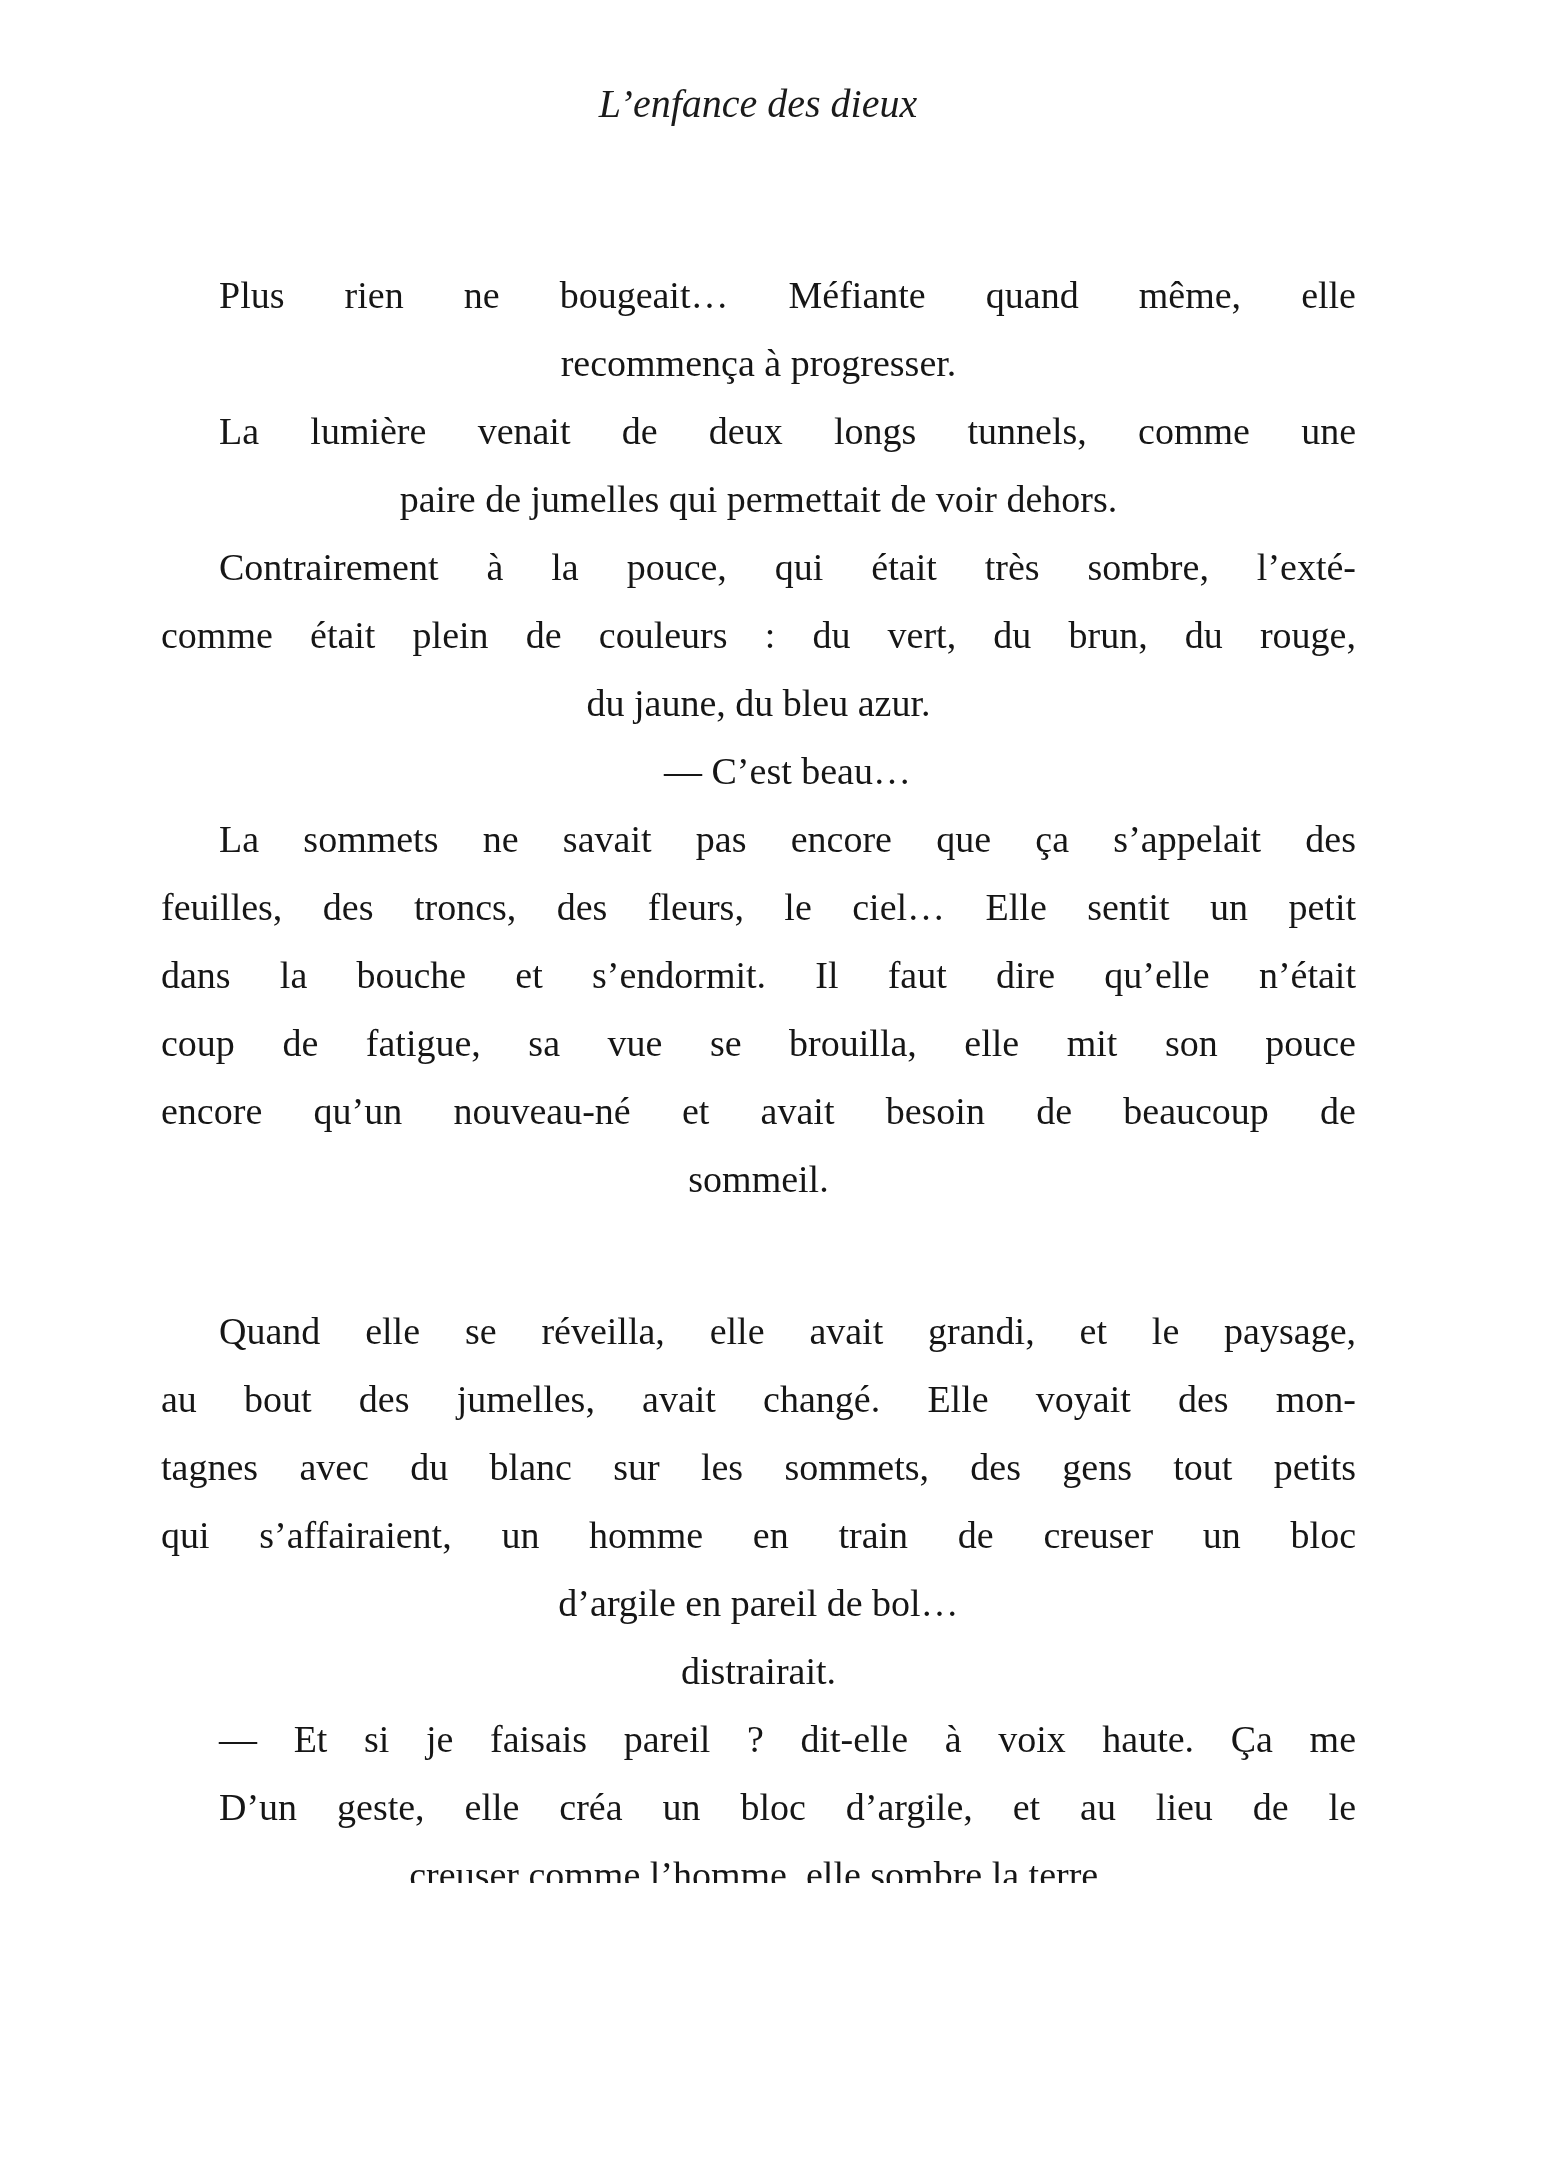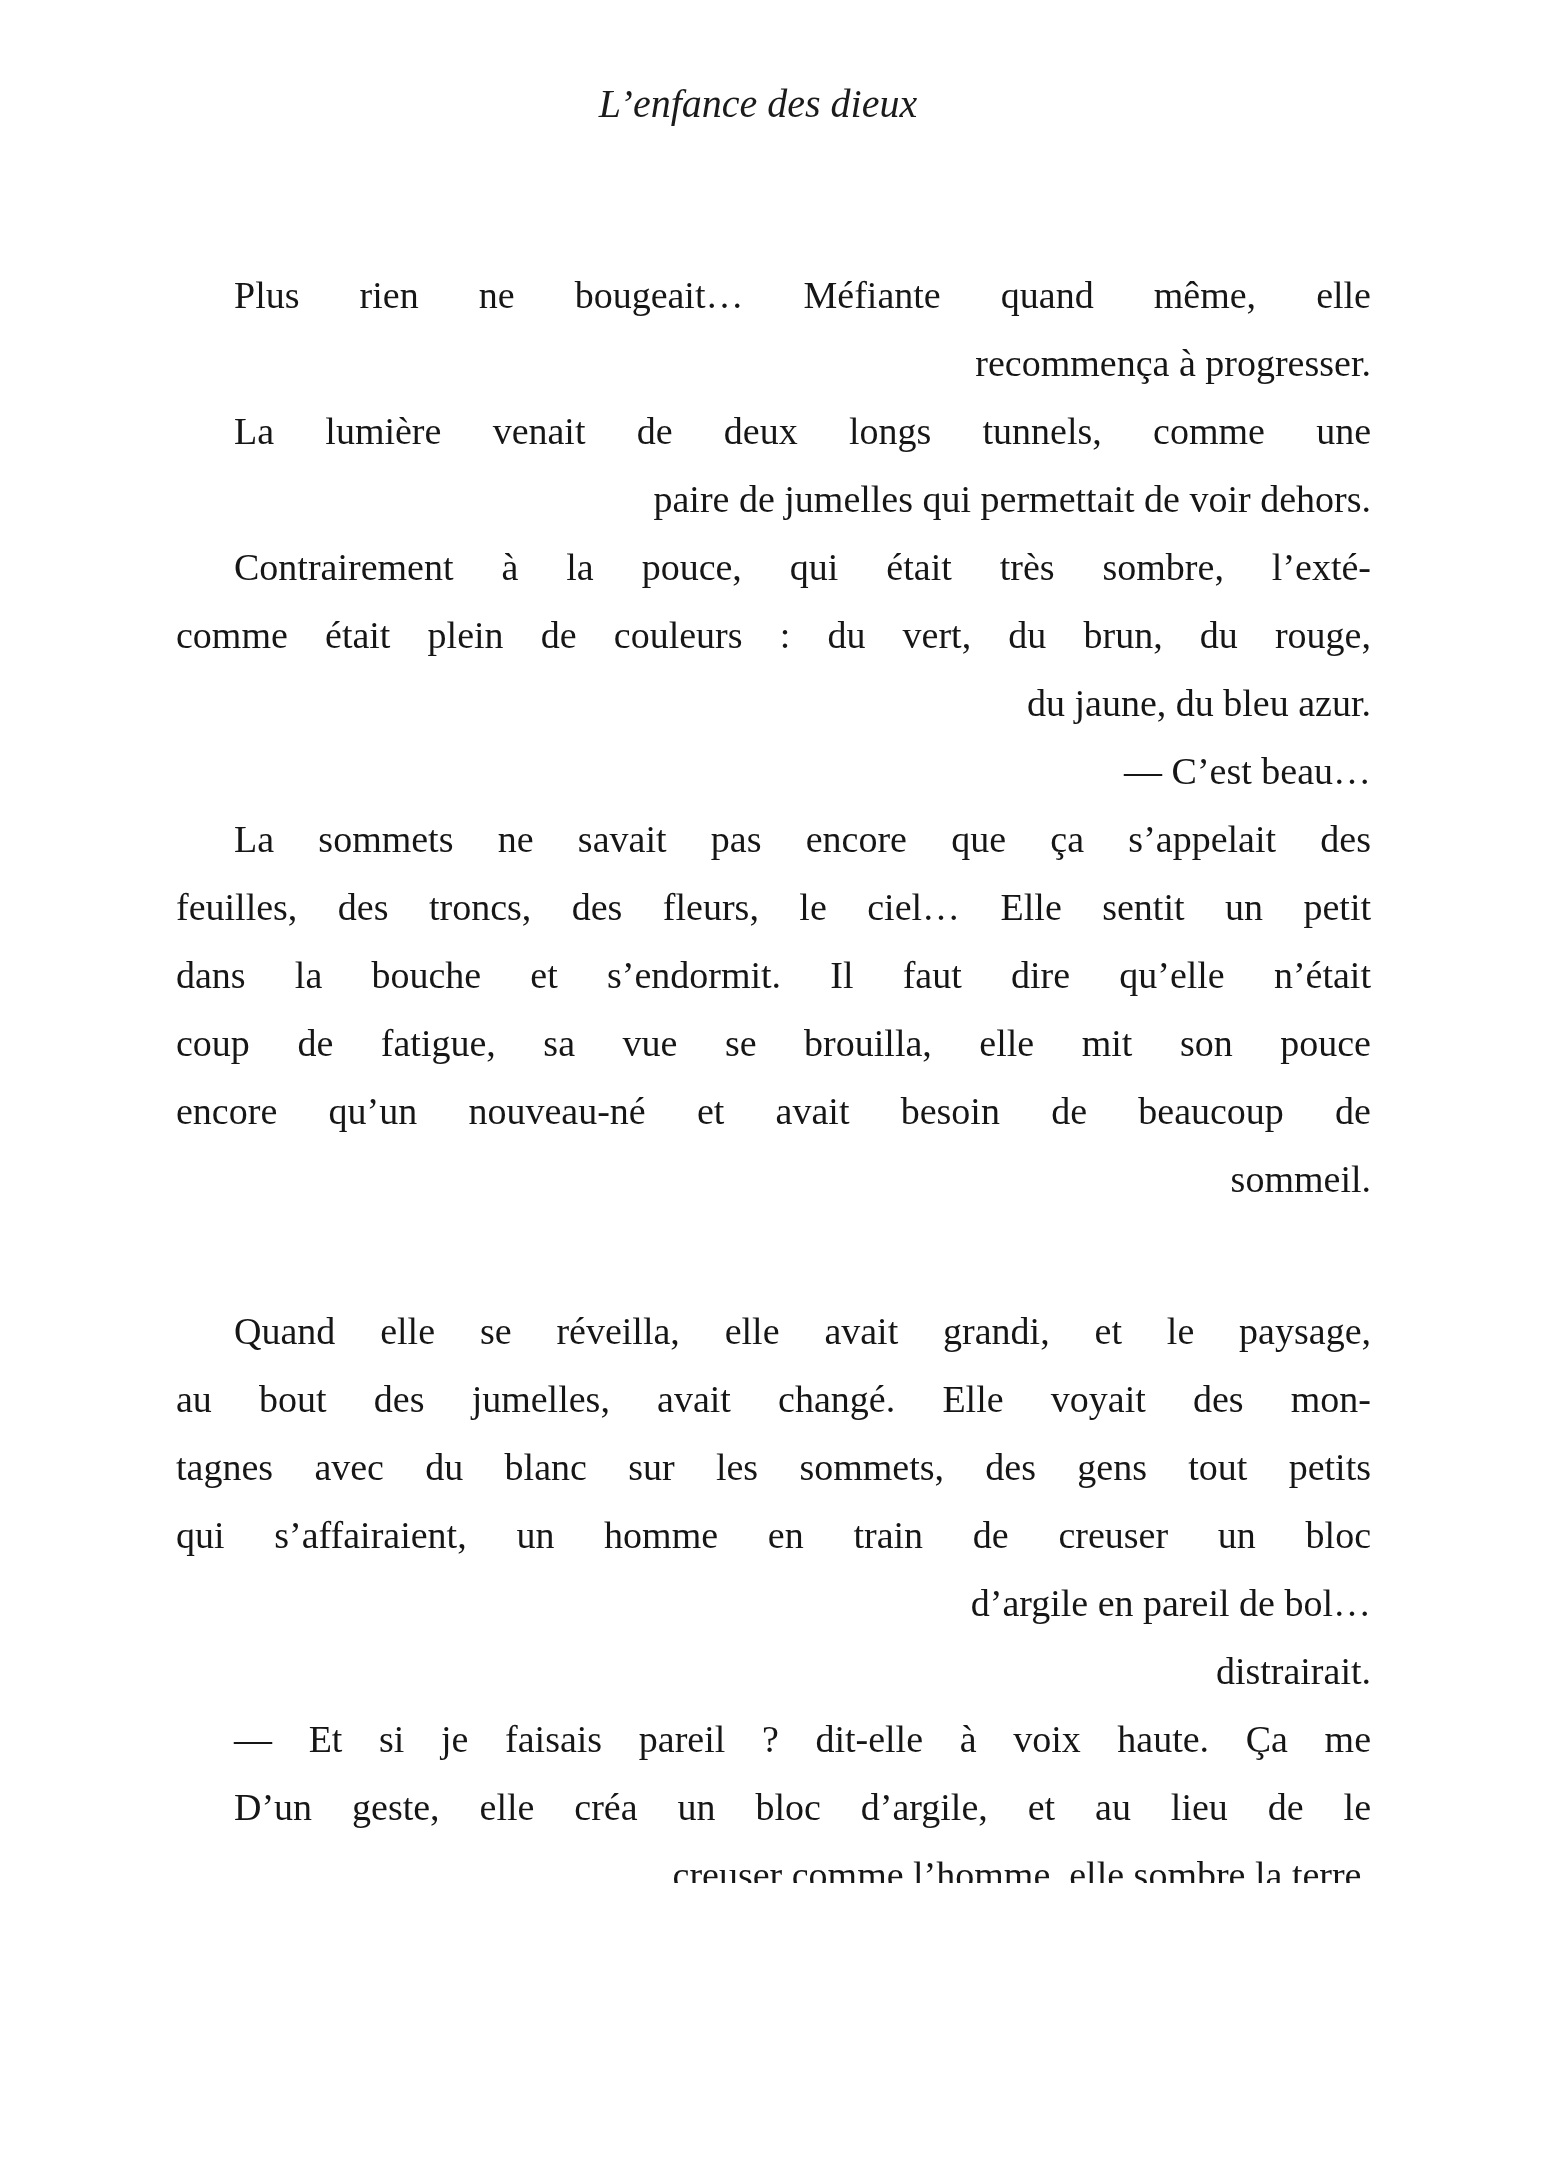--- a/index.html
+++ b/index.html
@@ -23,29 +23,29 @@
     top: 80px;
     width: 1196px;
     text-align: center;
     font-style: italic;
     font-size: 40px;
     line-height: 48px;
     color: #1b1b1b;
   }
   .body-text {
     position: absolute;
-    left: 176px;
+    left: 161px;
     top: 261px;
     width: 1195px;
     font-size: 38px;
     line-height: 68px;
     color: #161616;
   }
   .body-text .line {
-    text-align: right;
+    text-align: center;
     white-space: normal;
   }
   .body-text .line.just {
     text-align: justify;
     text-align-last: justify;
   }
   .body-text .line.indent {
     text-indent: 58px;
   }
   .section-break {

